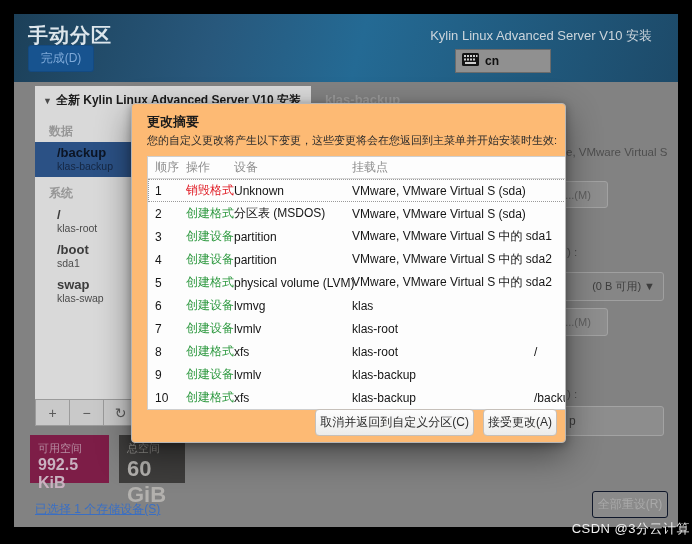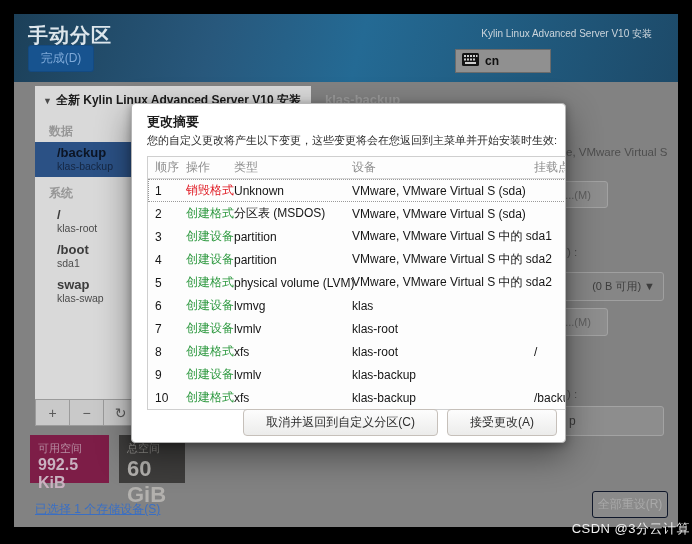--- a/index.html
+++ b/index.html
@@ -7,21 +7,21 @@
   #stage{position:relative;width:692px;height:544px;background:#000;overflow:hidden;}
   .abs{position:absolute;}
 
   
   #win{left:14px;top:14px;width:664px;height:513px;background:#828282;overflow:hidden;}
   #topbar{left:0;top:0;width:664px;height:68px;
     background:linear-gradient(105deg,#1c4059 0%,#28587c 30%,#246a94 52%,#215d82 72%,#1d4a69 100%);}
   .spoke-title{left:14px;top:8px;font-size:20px;font-weight:bold;color:#dde6ec;letter-spacing:1px;}
   .done-btn{left:14px;top:31px;width:66px;height:27px;background:#17538f;border:1px solid #134a82;
     border-radius:3px;color:#7ea9d8;font-size:12px;display:flex;align-items:center;justify-content:center;}
-  .product-title{right:26px;top:13px;font-size:10px;color:#ccd5dc;}
+  .product-title{right:26px;top:13px;font-size:13px;color:#ccd5dc;}
   .kbd-chip{left:441px;top:35px;width:96px;height:24px;background:#909090;border:1px solid #6b6b6b;
     display:flex;align-items:center;gap:6px;padding-left:6px;}
   .kbd-chip .lang{font-size:12px;color:#101010;font-weight:bold;}
 
   
   #sidebar{left:21px;top:72px;width:276px;height:314px;background:#d9d9d9;}
   .sb-header{padding:6px 8px;font-size:12px;font-weight:bold;color:#1a1a1a;white-space:nowrap;overflow:hidden;}
   .sb-header .tri{color:#4a4a4a;font-size:9px;margin-right:4px;}
   .sb-section{margin:8px 0 2px 14px;font-size:12px;font-weight:bold;color:#979797;}
   .sb-item{padding:3px 0 4px 22px;}
@@ -56,36 +56,36 @@
   #rp-paren1{left:553px;top:232px;}
   #rp-dropdown{left:534px;top:258px;width:116px;height:29px;background:#868686;border:1px solid #a0a0a0;
     border-radius:3px;display:flex;align-items:center;justify-content:flex-end;padding-right:8px;
     font-size:11px;color:#3d3d3d;}
   #rp-modify2{left:534px;top:294px;width:60px;height:28px;}
   #rp-paren2{left:553px;top:374px;}
   #rp-input{left:534px;top:392px;width:116px;height:30px;background:#8d8d8d;border:1px solid #a3a3a3;
     border-radius:3px;font-size:12px;color:#3a3a3a;display:flex;align-items:center;padding-left:20px;}
 
   
-  #dialog{left:131px;top:103px;width:435px;height:340px;background:#ffffff;border:1px solid #b5b5b5;
+  #dialog{left:131px;top:103px;width:435px;height:340px;background:#fdba74;border:1px solid #b5b5b5;
     border-radius:4px;box-shadow:0 12px 34px rgba(0,0,0,.45),0 2px 8px rgba(0,0,0,.3);overflow:hidden;z-index:10;}
   .dlg-title{left:15px;top:9px;font-size:13px;font-weight:bold;color:#1a1a1a;}
   .dlg-subtitle{left:15px;top:29px;width:414px;font-size:11px;color:#2b2b2b;white-space:nowrap;overflow:hidden;}
   #changes-table{left:15px;top:52px;width:470px;border:1px solid #cfcfcf;background:#fdfdfd;}
   .t-row{display:grid;grid-template-columns:34px 48px 118px 182px 88px;align-items:center;height:23px;}
   .t-head{height:22px;border-bottom:1px solid #d8d8d8;}
   .t-head .t-cell{color:#8e8e8e;}
   .t-cell{font-size:12px;color:#151515;white-space:nowrap;padding-left:4px;}
   .t-cell.c-order{padding-left:7px;}
   .t-row.focused{outline:1px dotted #9a9a9a;outline-offset:-1px;}
   .t-cell.act.destroy{color:#e01b24;}
   .t-cell.act.create{color:#2e9940;}
   .dlg-buttons{left:0;bottom:6px;width:425px;display:flex;justify-content:flex-end;gap:9px;}
   .dlg-btn{height:27px;background:linear-gradient(#fdfdfd,#ececeb);border:1px solid #c6c0ba;border-radius:4px;
-    color:#2e2e2e;font-size:12px;display:flex;align-items:center;justify-content:center;padding:0 22px;}
+    color:#2e2e2e;font-size:12px;display:flex;align-items:center;justify-content:center;padding:0 4px;}
 
   .watermark{right:2px;top:520px;font-size:13px;color:#efefef;z-index:20;letter-spacing:.5px;}
 </style>
 </head>
 <body>
 
 <div id="stage">
   <div id="win" class="abs">
 
     <div id="topbar" class="abs">
@@ -170,21 +170,20 @@
     <div id="rp-input" class="abs">p</div>
   </div>
 
   <div id="dialog" class="abs">
     <div class="abs dlg-title">更改摘要</div>
     <div class="abs dlg-subtitle">您的自定义更改将产生以下变更，这些变更将会在您返回到主菜单并开始安装时生效:</div>
     <div id="changes-table" class="abs">
       <div class="t-row t-head">
         <div class="t-cell c-order">顺序</div>
         <div class="t-cell">操作</div>
-        <div class="t-cell">类型</div>
         <div class="t-cell">设备</div>
         <div class="t-cell">挂载点</div>
       </div>
       <div>
   <div class="t-row focused">
     <div class="t-cell c-order">1</div>
     <div class="t-cell act destroy">销毁格式</div>
     <div class="t-cell">Unknown</div>
     <div class="t-cell">VMware, VMware Virtual S (sda)</div>
     <div class="t-cell"></div>

